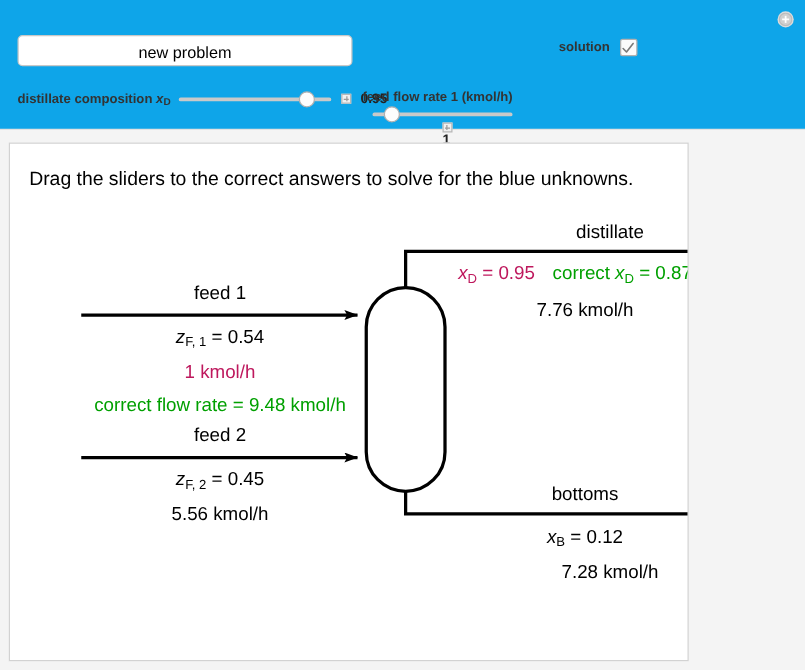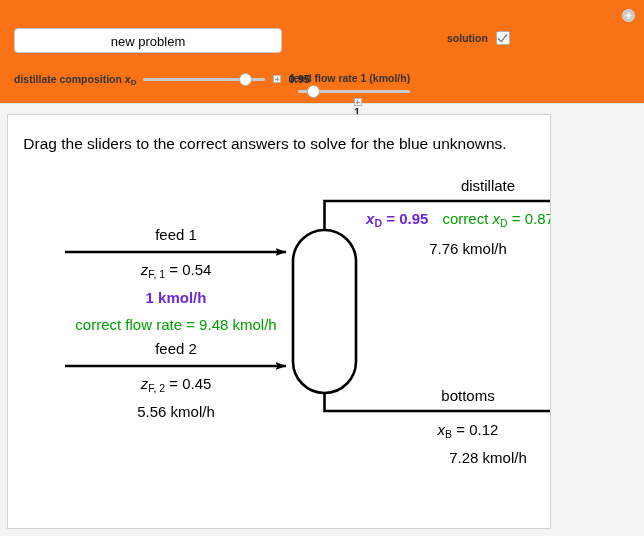--- a/index.html
+++ b/index.html
@@ -14,21 +14,21 @@
     overflow: hidden;
     position: relative;
   }
 
   
   #control-bar {
     position: absolute;
     left: 0; top: 0;
     width: 644px;
     height: 103px;
-    background: #f97316;
+    background: #0ea5e9;
     border-bottom: 1px solid #e2e2e2;
   }
 
   #corner-plus {
     position: absolute;
     right: 9px;
     top: 9px;
     width: 13px;
     height: 13px;
     border-radius: 50%;
@@ -226,21 +226,21 @@
     height: 415px;
   }
 
   .lbl {
     position: absolute;
     font-family: "Liberation Sans", sans-serif;
     font-size: 15px;
     color: #000;
     white-space: nowrap;
   }
-  .lbl.blue  { color: #6d28d9; font-weight: bold; }
+  .lbl.blue  { color: #be185d; }
   .lbl.green { color: #00a000; }
   .lbl .var  { font-style: italic; }
   .lbl sub   {
     font-size: 10.5px;
     font-style: normal;
     vertical-align: baseline;
     position: relative;
     top: 3px;
   }
   .center { transform: translateX(-50%); }

